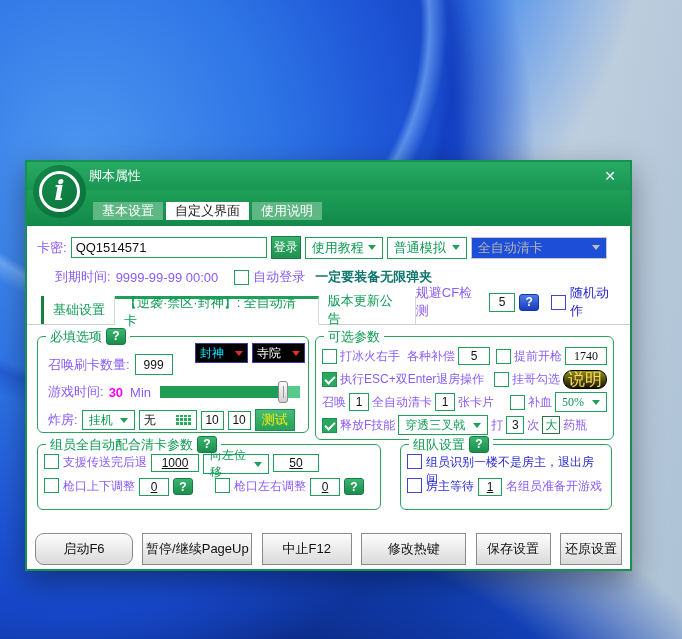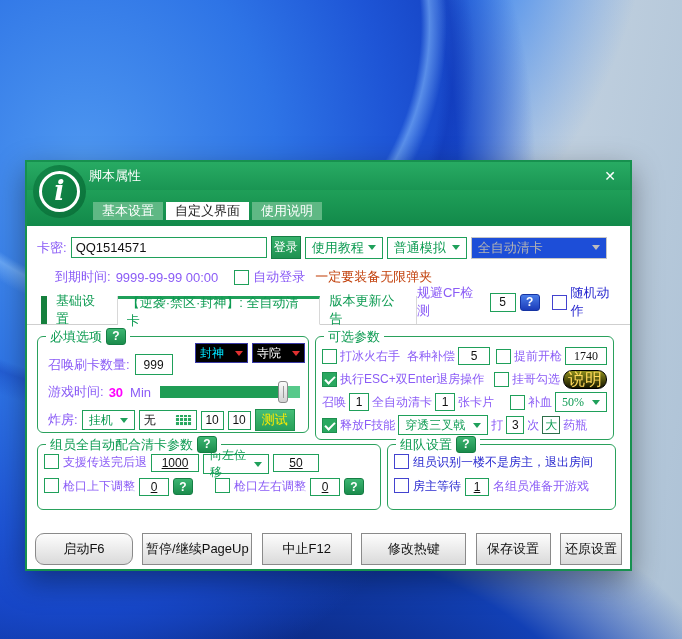--- a/index.html
+++ b/index.html
@@ -50,21 +50,21 @@
   }
   .infoicon .ring span{
     font-family:"DejaVu Serif","Liberation Serif",serif; font-style:italic; font-weight:bold;
     font-size:27px; color:#fff; line-height:1; margin-top:-3px;
   }
 
   .bodyarea{ position:absolute; top:64px; left:0; right:0; bottom:0; background:#fff; }
 
   .green{ color:#8b5cf6; }
   .blue{ color:#2a2ad0; }
-  .red{ color:#c2410c; }
+  .red{ color:#0f766e;font-weight:bold; }
 
   
   input.txt{
     border:1px solid #1fa05a; height:21px; font-size:13px; padding:0 4px; color:#111;
     font-family:inherit; outline:none; background:#fff;
   }
   input.num{
     border:1px solid #1fa05a; height:19px; text-align:center; font-size:12px; color:#111;
     font-family:inherit; outline:none; background:#fff; padding:0;
   }
@@ -119,39 +119,39 @@
   .row-expiry .warn{ margin-left:10px; }
 
   .innertabs{
     position:absolute; left:0; right:0; top:70px; height:29px;
     display:flex; align-items:flex-end; border-bottom:1px solid #cfcfcf; padding-left:14px;
   }
   .itab{
     height:28px; display:flex; align-items:center; padding:0 9px;
     color:#0d9b52; border-right:1px solid #d8d8d8; cursor:pointer; font-size:13px;
   }
-  .itab:first-child{ border-left:6px solid #15803d; }
+  .itab:first-child{ border-left:3px solid #15803d; }
   .itab.active{
     border-top:3px solid #1fa05a; margin-bottom:-1px; height:29px;
     background:#fff; border-bottom:1px solid #fff;
   }
   .evade{ margin-left:auto; display:flex; align-items:center; gap:4px; padding-right:8px; margin-bottom:4px; }
   .evade input{ width:26px; }
   .evade .cb{ margin-left:8px; }
 
   
   .group{ position:absolute; border:1px solid #2aa15c; border-radius:6px; }
   .gtitle{
     position:absolute; top:-9px; left:8px; background:#fff; padding:0 4px;
     display:flex; align-items:center; gap:4px; color:#0d9b52; font-size:13px; line-height:17px;
   }
   #g-required{ left:10px; top:110px; width:272px; height:97px; }
   #g-optional{ left:288px; top:110px; width:299px; height:104px; }
   #g-member  { left:10px; top:218px; width:344px; height:66px; }
-  #g-team    { left:360px; top:218px; width:229px; height:66px; }
+  #g-team    { left:373px; top:218px; width:212px; height:66px; }
 
   
   .map-dds{ position:absolute; top:6px; right:3px; display:flex; gap:4px; }
   .r-summon{ position:absolute; left:10px; top:17px; display:flex; align-items:center; gap:5px; }
   .r-summon input{ width:38px; height:21px; }
   .r-time{ position:absolute; left:10px; top:46px; display:flex; align-items:center; }
   .r-time .tval{ color:#f0f; font-weight:bold; margin-left:5px; }
   .r-time .tunit{ margin-left:7px; }
   .slider{ position:relative; width:140px; height:12px; margin-left:9px; background:#57c98a; }
   .slider .fill{ position:absolute; left:0; top:0; bottom:0; background:#1f9d55; }

